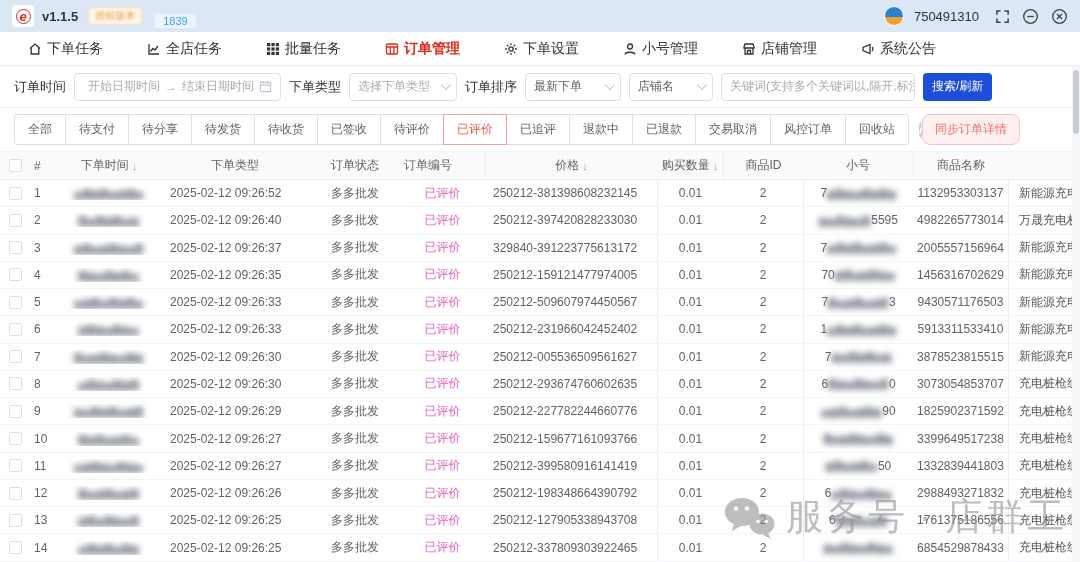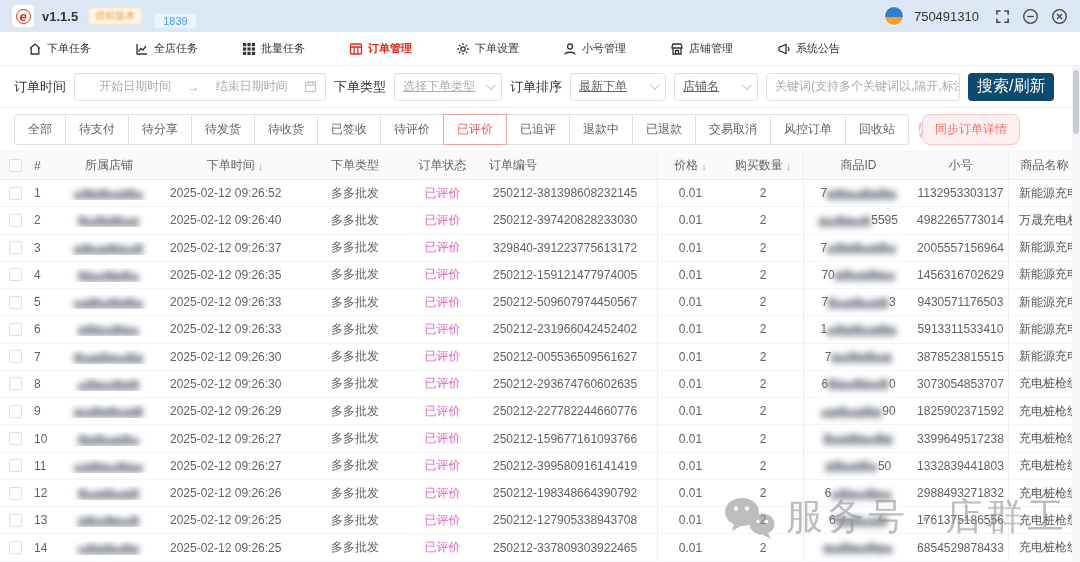--- a/index.html
+++ b/index.html
@@ -17,36 +17,36 @@
   .topbar-right { margin-left:auto; display:flex; align-items:center; gap:10px; }
   .avatar { width:20px; height:20px; border-radius:50%; background:linear-gradient(180deg,#2d7fd3 55%, #f0a030 55%); border:1px solid #fff; }
   .uid { font-size:13px; color:#333; }
   .validity-pill { background:#fff; border-radius:3px; padding:3px 8px; font-size:12px; color:#333; display:flex; gap:5px; align-items:center; }
   .validity-pill .strong { font-weight:bold; cursor:pointer; }
   .win-icons { display:flex; align-items:center; gap:12px; margin-left:6px; color:#444; }
   .win-icons svg { display:block; cursor:pointer; }
 
   
   .navbar { height:34px; background:#fff; border-bottom:1px solid #ededed; display:flex; align-items:center; padding-left:28px; gap:44px; }
-  .nav-item { display:flex; align-items:center; gap:5px; font-size:11px; color:#333; cursor:pointer; white-space:nowrap; }
+  .nav-item { display:flex; align-items:center; gap:5px; font-size:14px; color:#333; cursor:pointer; white-space:nowrap; }
   .nav-item svg { display:block; }
   .nav-item.active { color:#e02a1a; font-weight:bold; }
 
   
   .filter-row { height:42px; background:#fff; display:flex; align-items:center; padding-left:14px; gap:8px; border-bottom:1px solid #f2f2f2; }
   .flabel { font-size:13px; color:#333; white-space:nowrap; }
   .ctrl { height:28px; border:1px solid #dcdfe6; border-radius:4px; background:#fff; display:flex; align-items:center; font-size:12px; color:#a8abb2; }
-  .date-range { width:252px; justify-content:space-between; padding:0 8px; }
+  .date-range { width:207px; justify-content:space-between; padding:0 8px; }
   .date-range .ph { flex:1; text-align:center; }
   .sel { justify-content:space-between; padding:0 8px; }
-  .sel .val { color:#606266;text-decoration:underline; }
+  .sel .val { color:#606266; }
   .sel.placeholder .val { color:#a8abb2; }
   .chev { width:7px; height:7px; border-right:1.5px solid #c0c4cc; border-bottom:1.5px solid #c0c4cc; transform:rotate(45deg) translateY(-2px); margin-left:6px; }
   .kw-input { width:194px; padding:0 8px; overflow:hidden; white-space:nowrap; }
-  .search-btn { height:28px; background:#0c4a6e; color:#fff; font-size:16px; border:none; border-radius:4px; padding:0 9px; cursor:pointer; white-space:nowrap; }
+  .search-btn { height:28px; background:#1d4ed8; color:#fff; font-size:12px; border:none; border-radius:4px; padding:0 9px; cursor:pointer; white-space:nowrap; }
 
   
   .tabs-row { height:44px; display:flex; align-items:center; padding:0 14px; border-bottom:1px solid #f5f5f5; }
   .tab-group { display:flex; }
   .tab { font-size:12px; color:#606266; border:1px solid #dcdfe6; margin-left:-1px; padding:6px 13px; background:#fff; cursor:pointer; white-space:nowrap; position:relative; }
   .tab:first-child { border-radius:3px 0 0 3px; margin-left:0; }
   .tab:last-child { border-radius:0 3px 3px 0; }
   .tab.active { color:#f05a4a; border-color:#f0a39a; z-index:2; }
   .info-dot { width:16px; height:16px; border-radius:50%; background:#c8c9cc; color:#fff; font-size:11px; font-weight:bold; display:flex; align-items:center; justify-content:center; margin-left:10px; font-style:italic; cursor:pointer; }
   .sync-btn { margin-left:auto; margin-right:58px; background:#fef0f0; border:1px solid #fbc4c4; color:#f56c6c; font-size:12px; border-radius:8px; padding:6px 12px; cursor:pointer; white-space:nowrap; }
@@ -250,23 +250,20 @@
   </div>
 
   <div class="table">
     <div class="thead">
         <div class="hc cb">
           <span class="checkbox"></span>
         </div>
         <div class="hc idx left">
           <span>#</span>
         </div>
-        <div class="hc shop">
-          <span>所属店铺</span>
-        </div>
         <div class="hc time">
           <span>下单时间</span>
           <span class="sort-arrow">↓</span>
         </div>
         <div class="hc type">
           <span>下单类型</span>
         </div>
         <div class="hc status">
           <span>订单状态</span>
         </div>

